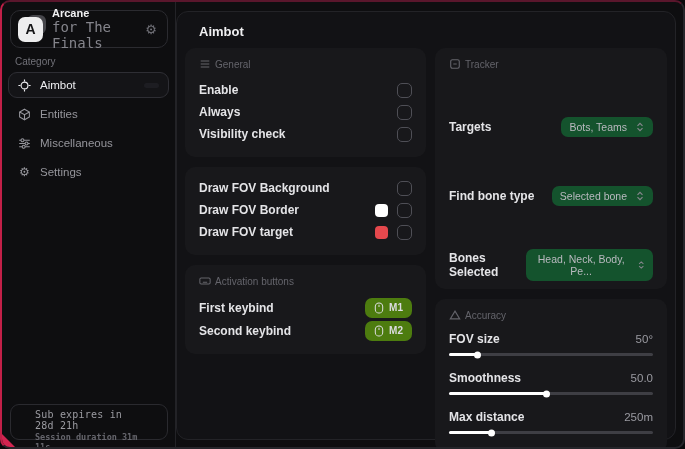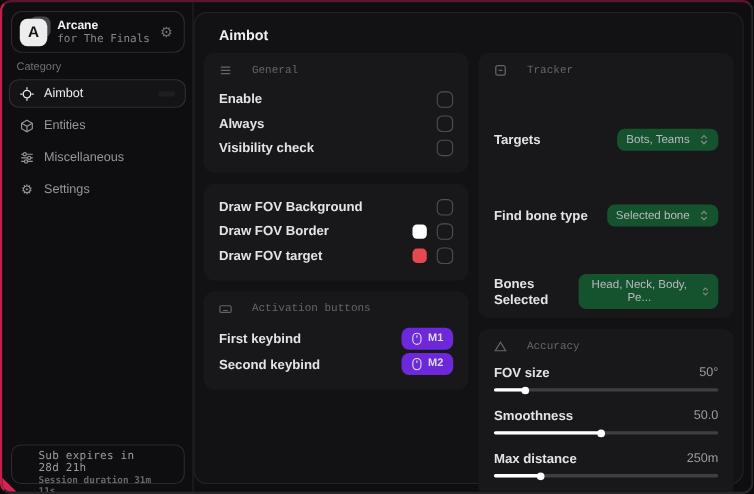--- a/index.html
+++ b/index.html
@@ -12,21 +12,21 @@
   
   .sidebar{ position:absolute; left:0; top:0; bottom:0; width:174px; border-right:1px solid #232327; }
   .brand-card{ position:absolute; left:8px; top:8px; width:158px; height:38px; border:1px solid #2b2b30;
                border-radius:10px; display:flex; align-items:center; padding:0 10px 0 7px; }
   .logo-wrap{ position:relative; width:25px; height:25px; flex:none; }
   .logo-ghost{ position:absolute; left:9px; top:-2px; width:19px; height:19px; background:#46464b; border-radius:6px; }
   .logo{ position:absolute; inset:0; background:#ededee; border-radius:7px; color:#141416; font-weight:bold;
          font-size:14px; display:flex; align-items:center; justify-content:center; }
   .brand-text{ margin-left:9px; line-height:1.15; }
   .brand-title{ font-size:11px; font-weight:bold; color:#f2f2f4; }
-  .brand-sub{ font-size:10px; color:#85858c; font-family:"DejaVu Sans Mono",monospace; }
+  .brand-sub{ font-size:14px; color:#85858c; font-family:"DejaVu Sans Mono",monospace; }
   .brand-gear{ margin-left:auto; color:#6f6f76; font-size:13px; cursor:pointer; }
   .cat-label{ position:absolute; left:13px; top:54px; font-size:10px; color:#717178; }
   .nav{ position:absolute; left:0; right:0; top:70px; }
   .nav-item{ display:flex; align-items:center; gap:9px; height:26px; margin:0 6px 3px; padding:0 9px;
              border-radius:9px; border:1px solid transparent; color:#96969c; font-size:11.5px; cursor:pointer; }
   .nav-item.selected{ border-color:#2e2e34; background:#141417; color:#ededf0; }
   .nav-item svg, .nav-item .glyph{ width:13px; height:13px; flex:none; }
   .glyph{ font-size:12px; line-height:13px; text-align:center; }
   .nav-hint{ margin-left:auto; width:15px; height:5px; border-radius:3px; background:#1d1d22; }
   .sub-card{ position:absolute; left:8px; bottom:7px; width:158px; height:36px; border:1px solid #2a2a2f;
@@ -35,29 +35,29 @@
   .sub-line2{ font-size:8.5px; font-weight:bold; color:#66666d; margin-top:1px; }
 
   
   .panel{ position:absolute; left:174px; top:9px; right:7px; bottom:7px; border:1px solid #232327;
           border-radius:12px; background:#121215; padding:9px 8px 8px; }
   .page-title{ font-size:13px; font-weight:bold; color:#f0f0f2; margin:3px 0 9px 14px; }
   .columns{ display:flex; gap:9px; align-items:flex-start; }
   .col-left{ width:241px; display:flex; flex-direction:column; gap:10px; }
   .col-right{ flex:1; display:flex; flex-direction:column; gap:10px; }
   .card{ background:#18181b; border-radius:10px; padding:10px 14px 12px; }
-  .card-head{ display:flex; align-items:center; gap:18px; color:#64646b; font-size:10px;
-              font-family:Liberation Mono, monospace; margin-bottom:9px; }
+  .card-head{ display:flex; align-items:center; gap:4px; color:#64646b; font-size:10px;
+              font-family:Liberation Sans, sans-serif; margin-bottom:9px; }
   .card-head svg{ width:12px; height:12px; }
   .row{ display:flex; align-items:center; justify-content:space-between; height:22px; }
   .row-label{ font-size:12px; font-weight:600; color:#e4e4e7; }
   .controls{ display:flex; align-items:center; gap:9px; }
   .checkbox{ width:15px; height:15px; border:1.5px solid #4f4f56; border-radius:5px; cursor:pointer; background:transparent; }
   .swatch{ width:13px; height:13px; border-radius:4px; cursor:pointer; }
-  .keybtn{ display:flex; align-items:center; gap:5px; background:#6d28d9; border:none; border-radius:7px;
+  .keybtn{ display:flex; align-items:center; gap:5px; background:#4d7c0f; border:none; border-radius:7px;
            padding:4px 9px; color:#dcdce0; font-size:10px; font-weight:bold; font-family:inherit; cursor:pointer; }
   .keybtn svg{ width:10px; height:12px; }
   .trow{ height:25px;margin-top:44px; }
   .dropdown{ display:flex; align-items:center; gap:8px; background:#14532d; border:none; border-radius:7px;
              padding:4px 8px; color:#b9b9bf; font-size:10.5px; font-family:inherit; cursor:pointer; }
   .dropdown svg{ width:10px; height:10px; }
   .acc-row{ margin-bottom:9px; }
   .acc-row:last-child{ margin-bottom:2px; }
   .acc-top{ display:flex; justify-content:space-between; align-items:center; height:18px;text-align:center; }
   .acc-val{ font-size:11.5px; color:#9a9aa1; }

